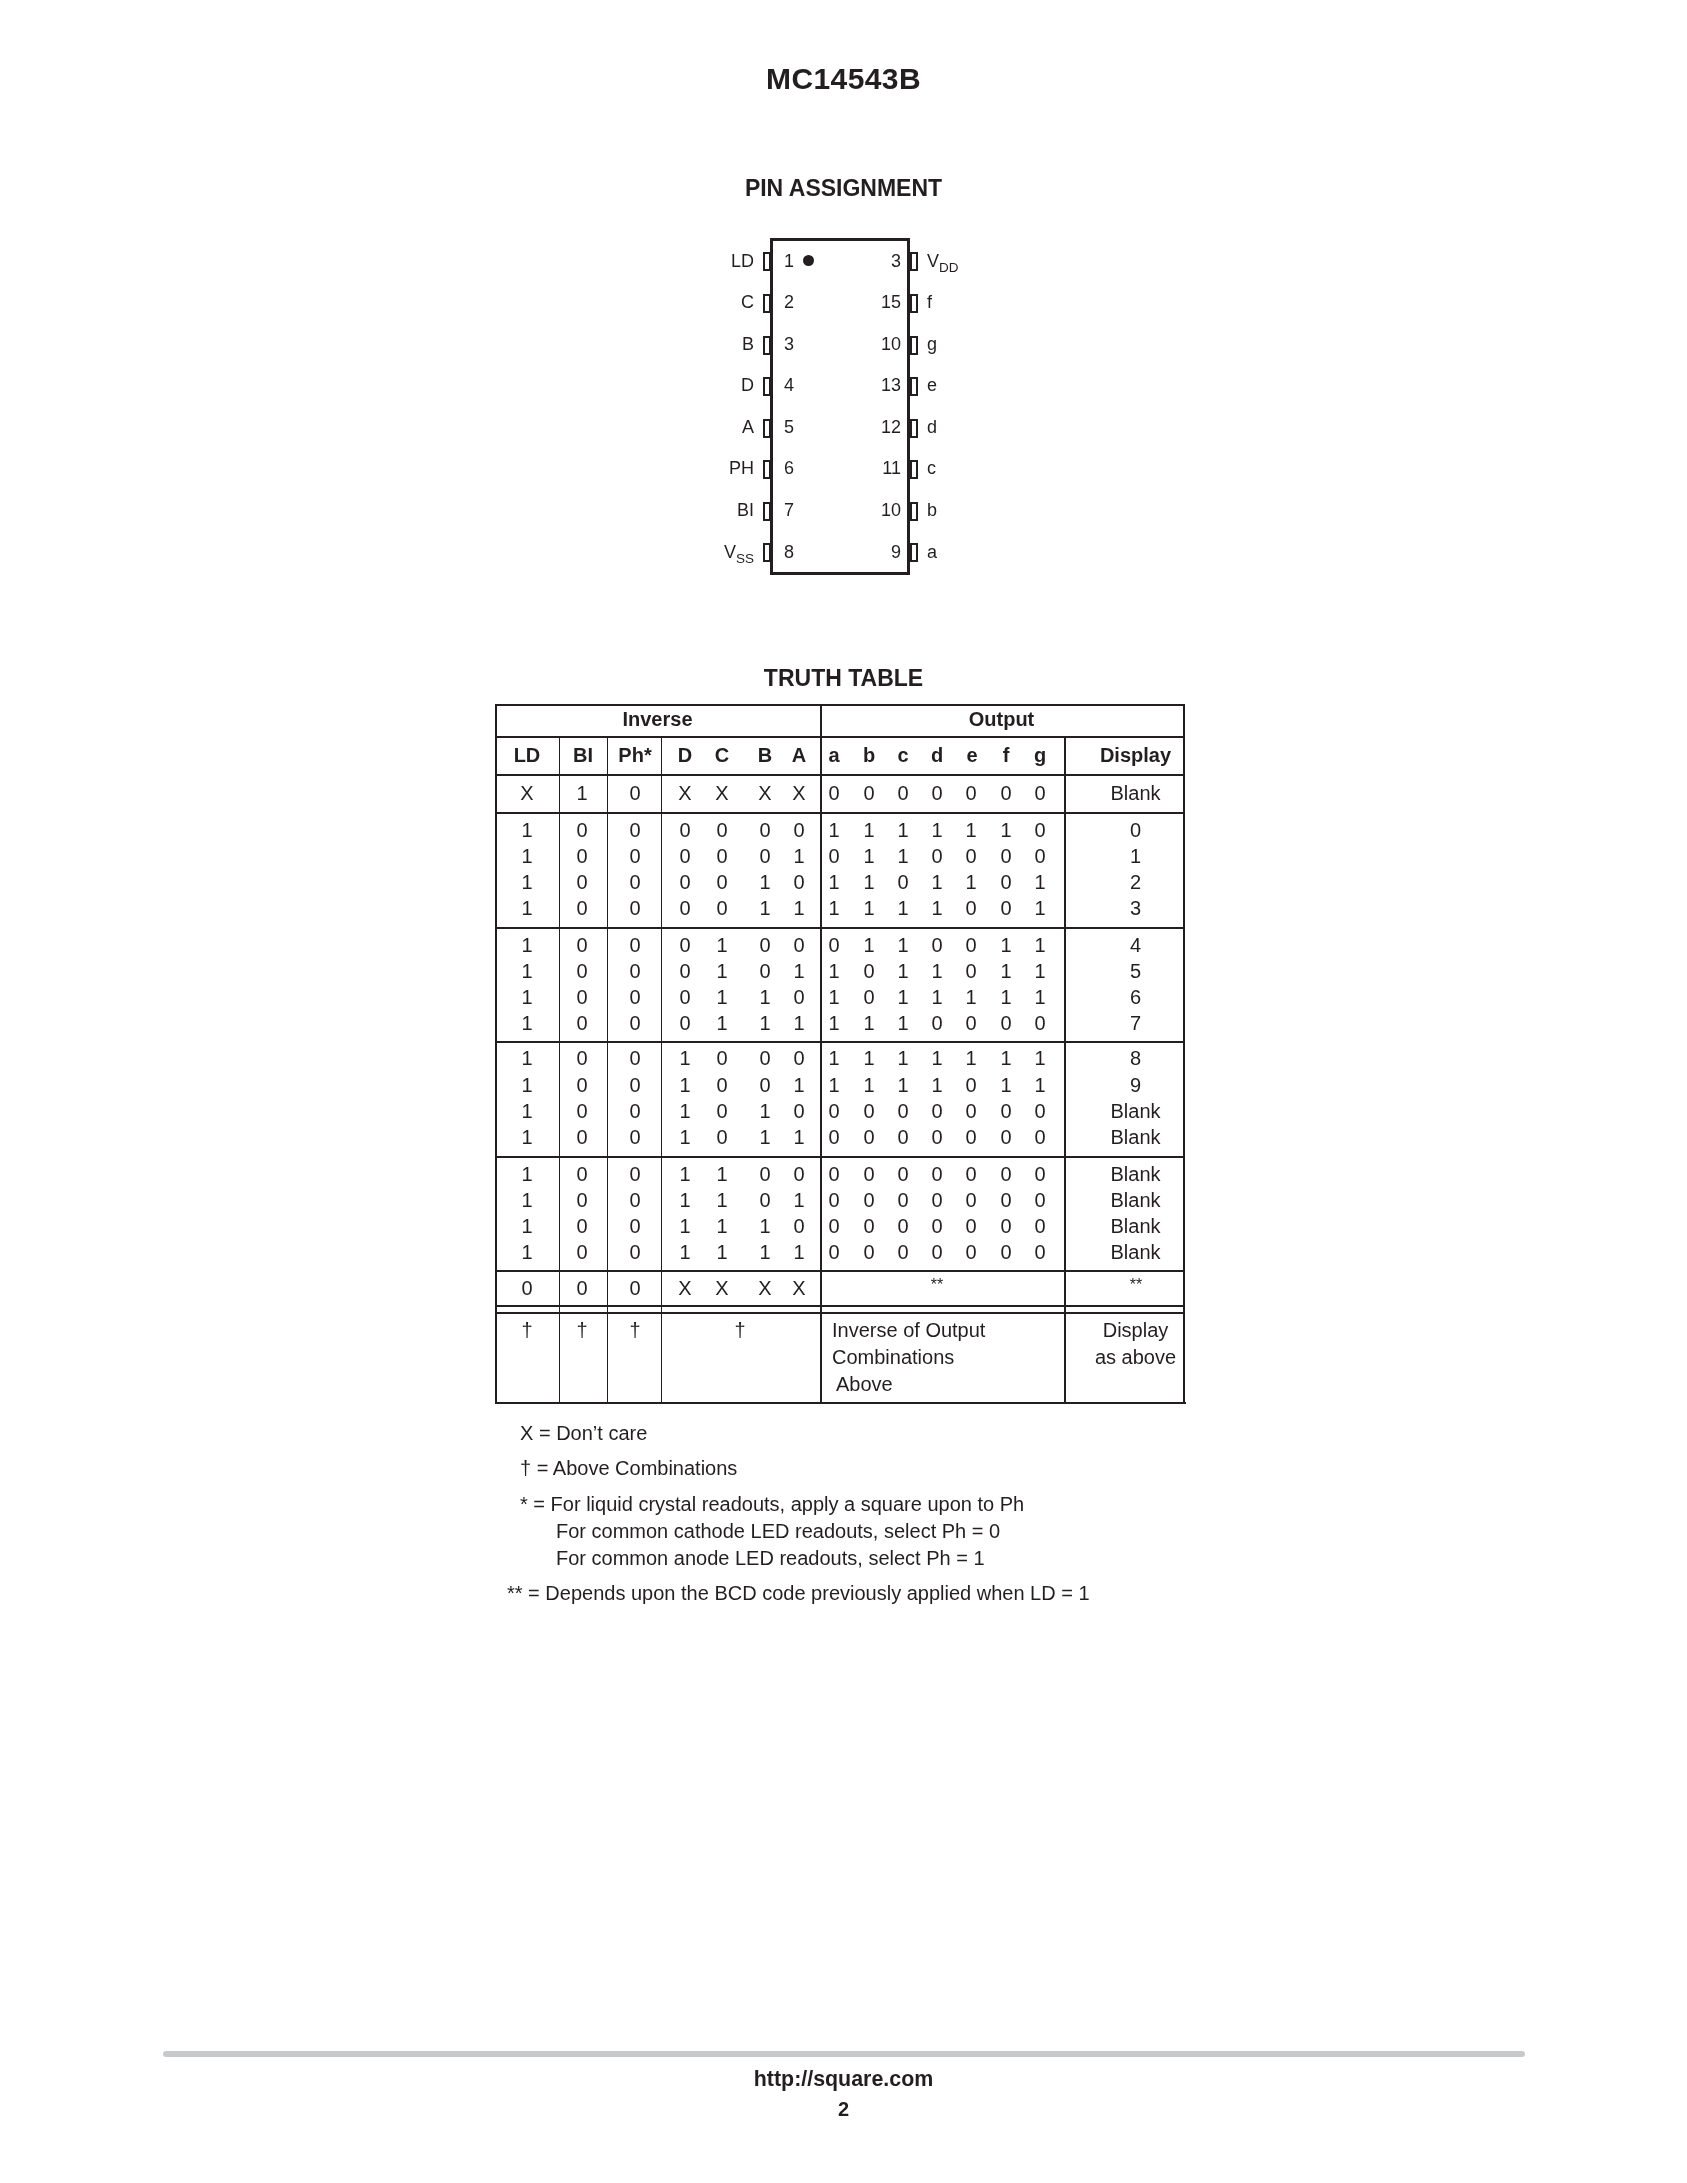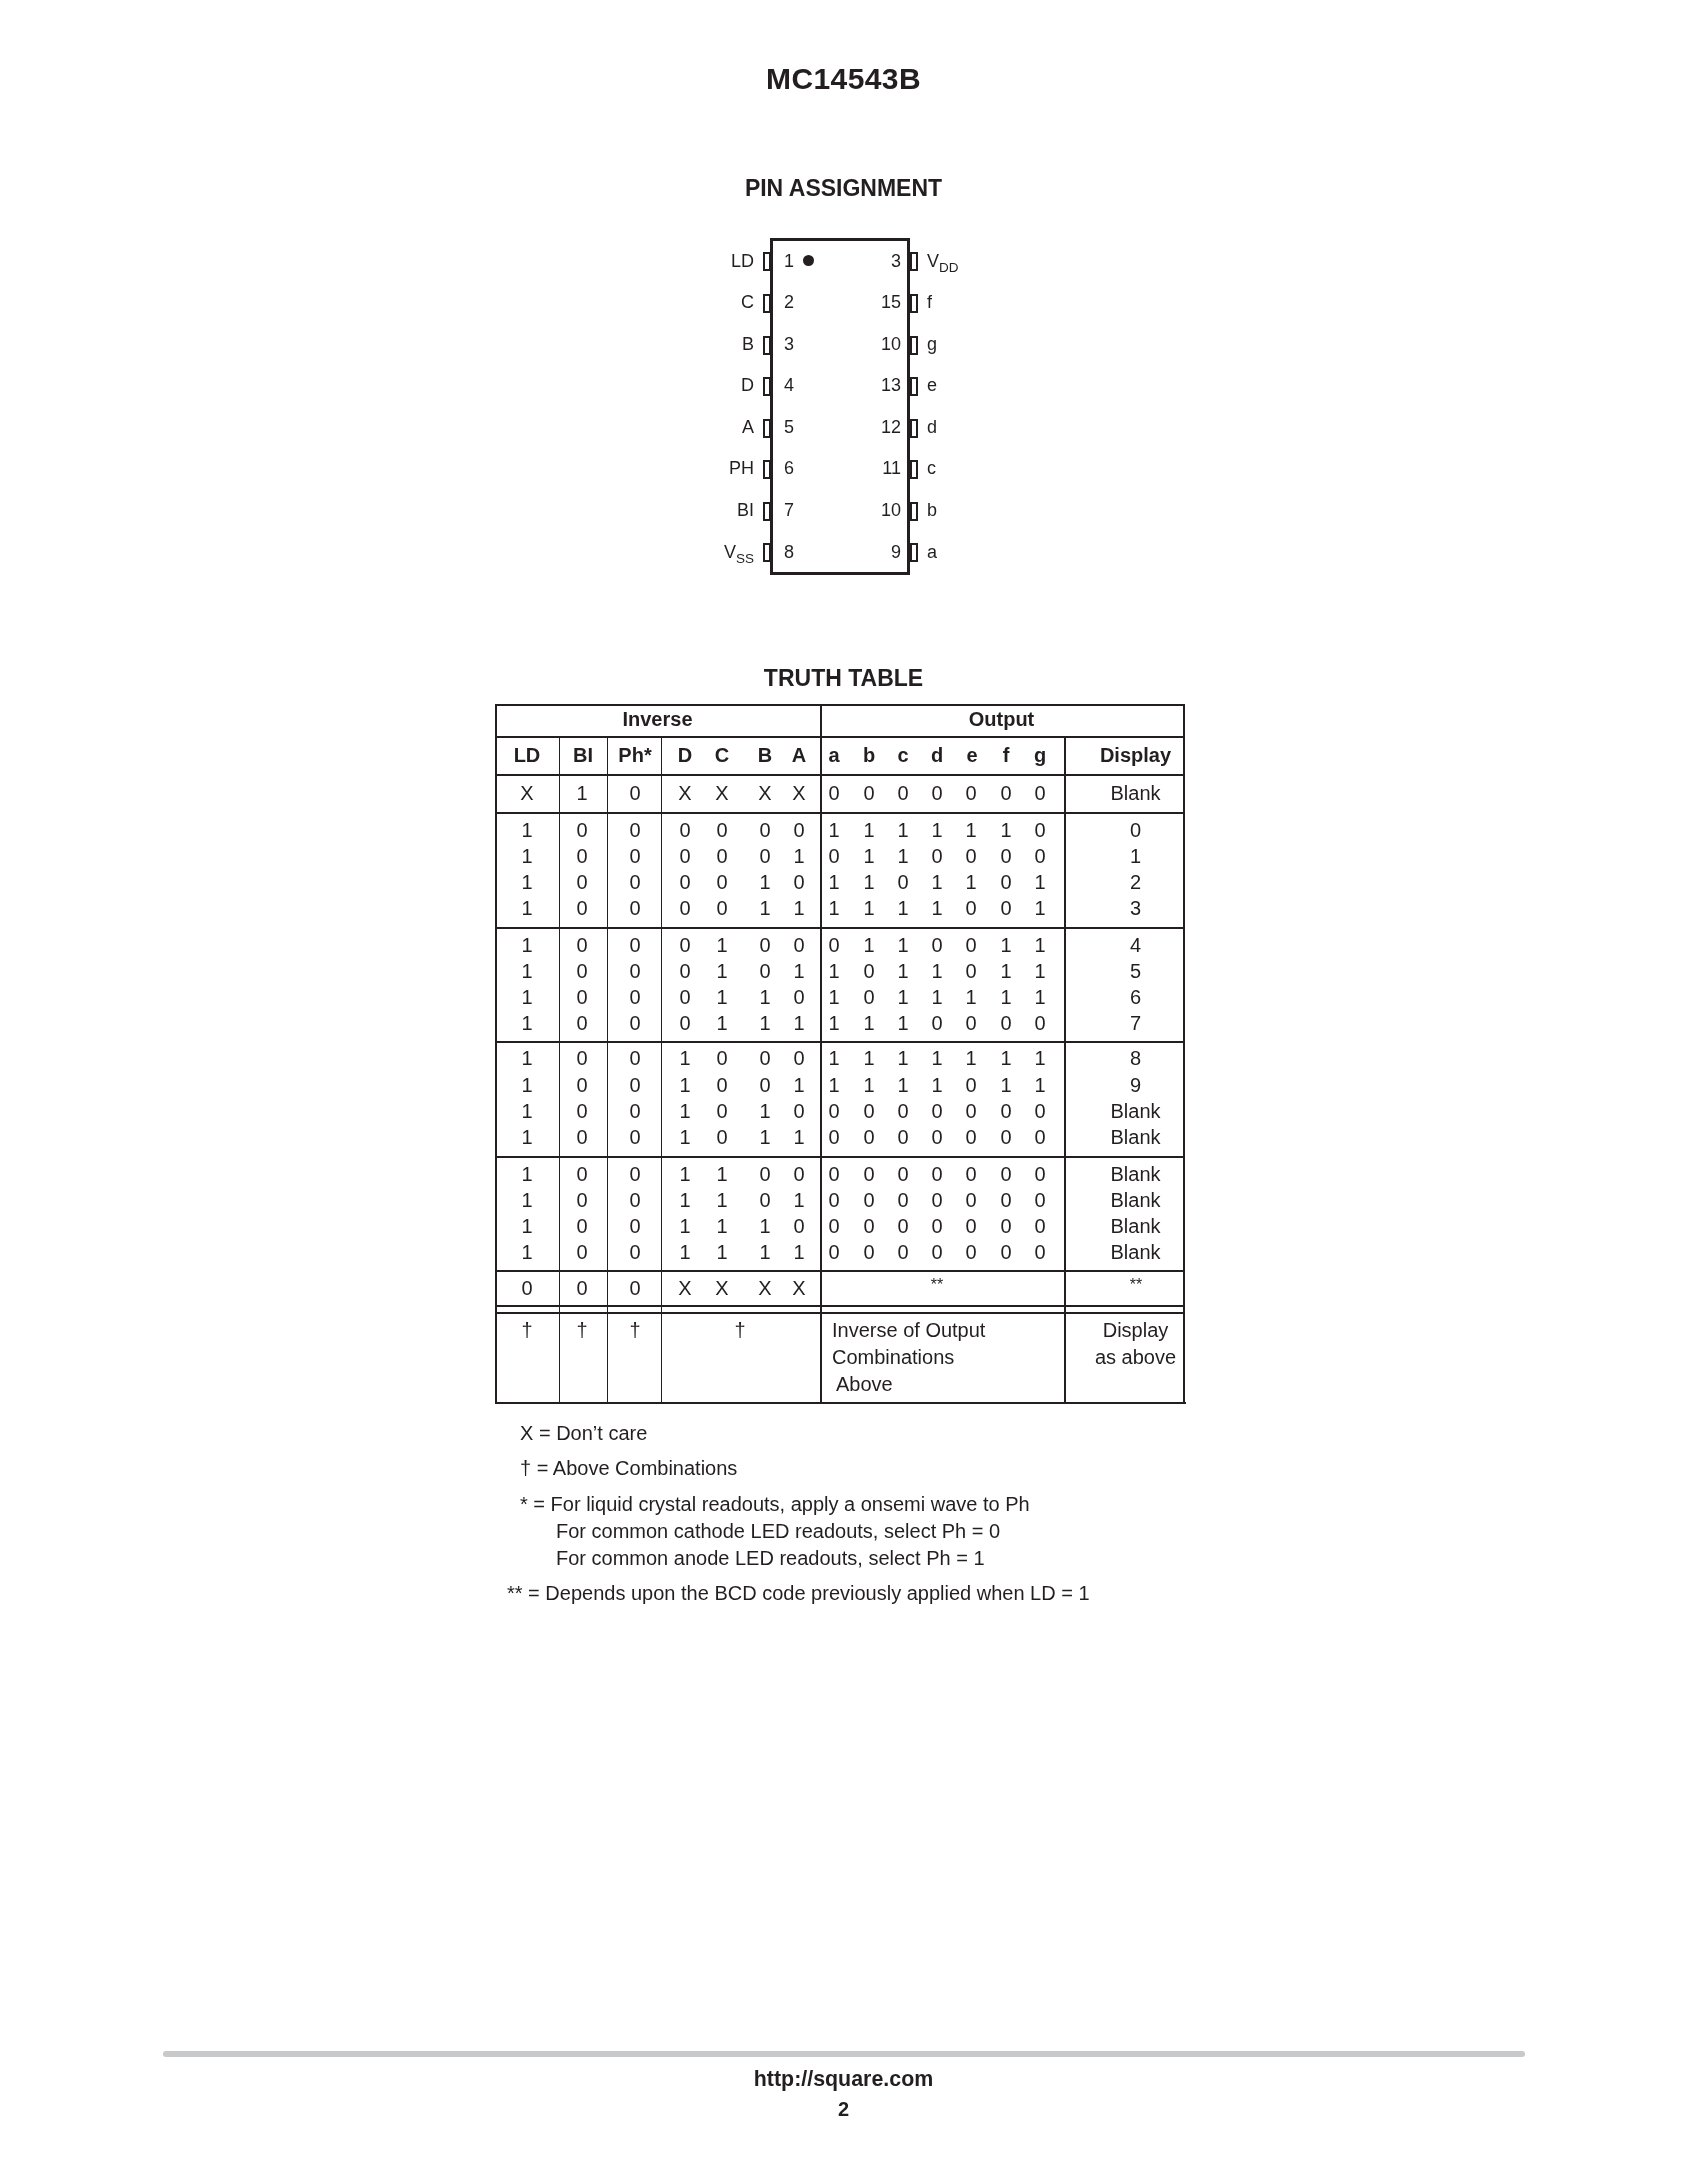--- a/index.html
+++ b/index.html
@@ -395,21 +395,21 @@
     <div class="cell" style="left: 337px; top: 613px; width: 238px; text-align: left;">Inverse of Output</div>
     <div class="cell" style="left: 337px; top: 640px; width: 238px; text-align: left;">Combinations</div>
     <div class="cell" style="left: 341px; top: 667px; width: 238px; text-align: left;">Above</div>
     <div class="cell" style="left: 585px; top: 613px; width: 111px;">Display</div>
     <div class="cell" style="left: 585px; top: 640px; width: 111px;">as above</div>
   </div>
 
 <div id="notes">
     <div class="notes" style="left: 520px; top: 1420px;">X = Don’t care</div>
     <div class="notes" style="left: 520px; top: 1455px;">† = Above Combinations</div>
-    <div class="notes" style="left: 520px; top: 1491px;">* = For liquid crystal readouts, apply a onsemi wave to Ph</div>
+    <div class="notes" style="left: 520px; top: 1491px;">* = For liquid crystal readouts, apply a square upon to Ph</div>
     <div class="notes" style="left: 556px; top: 1518px;">For common cathode LED readouts, select Ph = 0</div>
     <div class="notes" style="left: 556px; top: 1545px;">For common anode LED readouts, select Ph = 1</div>
     <div class="notes" style="left: 507px; top: 1580px;">** = Depends upon the BCD code previously applied when LD = 1</div>
   </div>
 
 <div class="footer-bar"></div>
 <div class="footer-url">http://square.com</div>
 <div class="footer-page">2</div>
 
 

